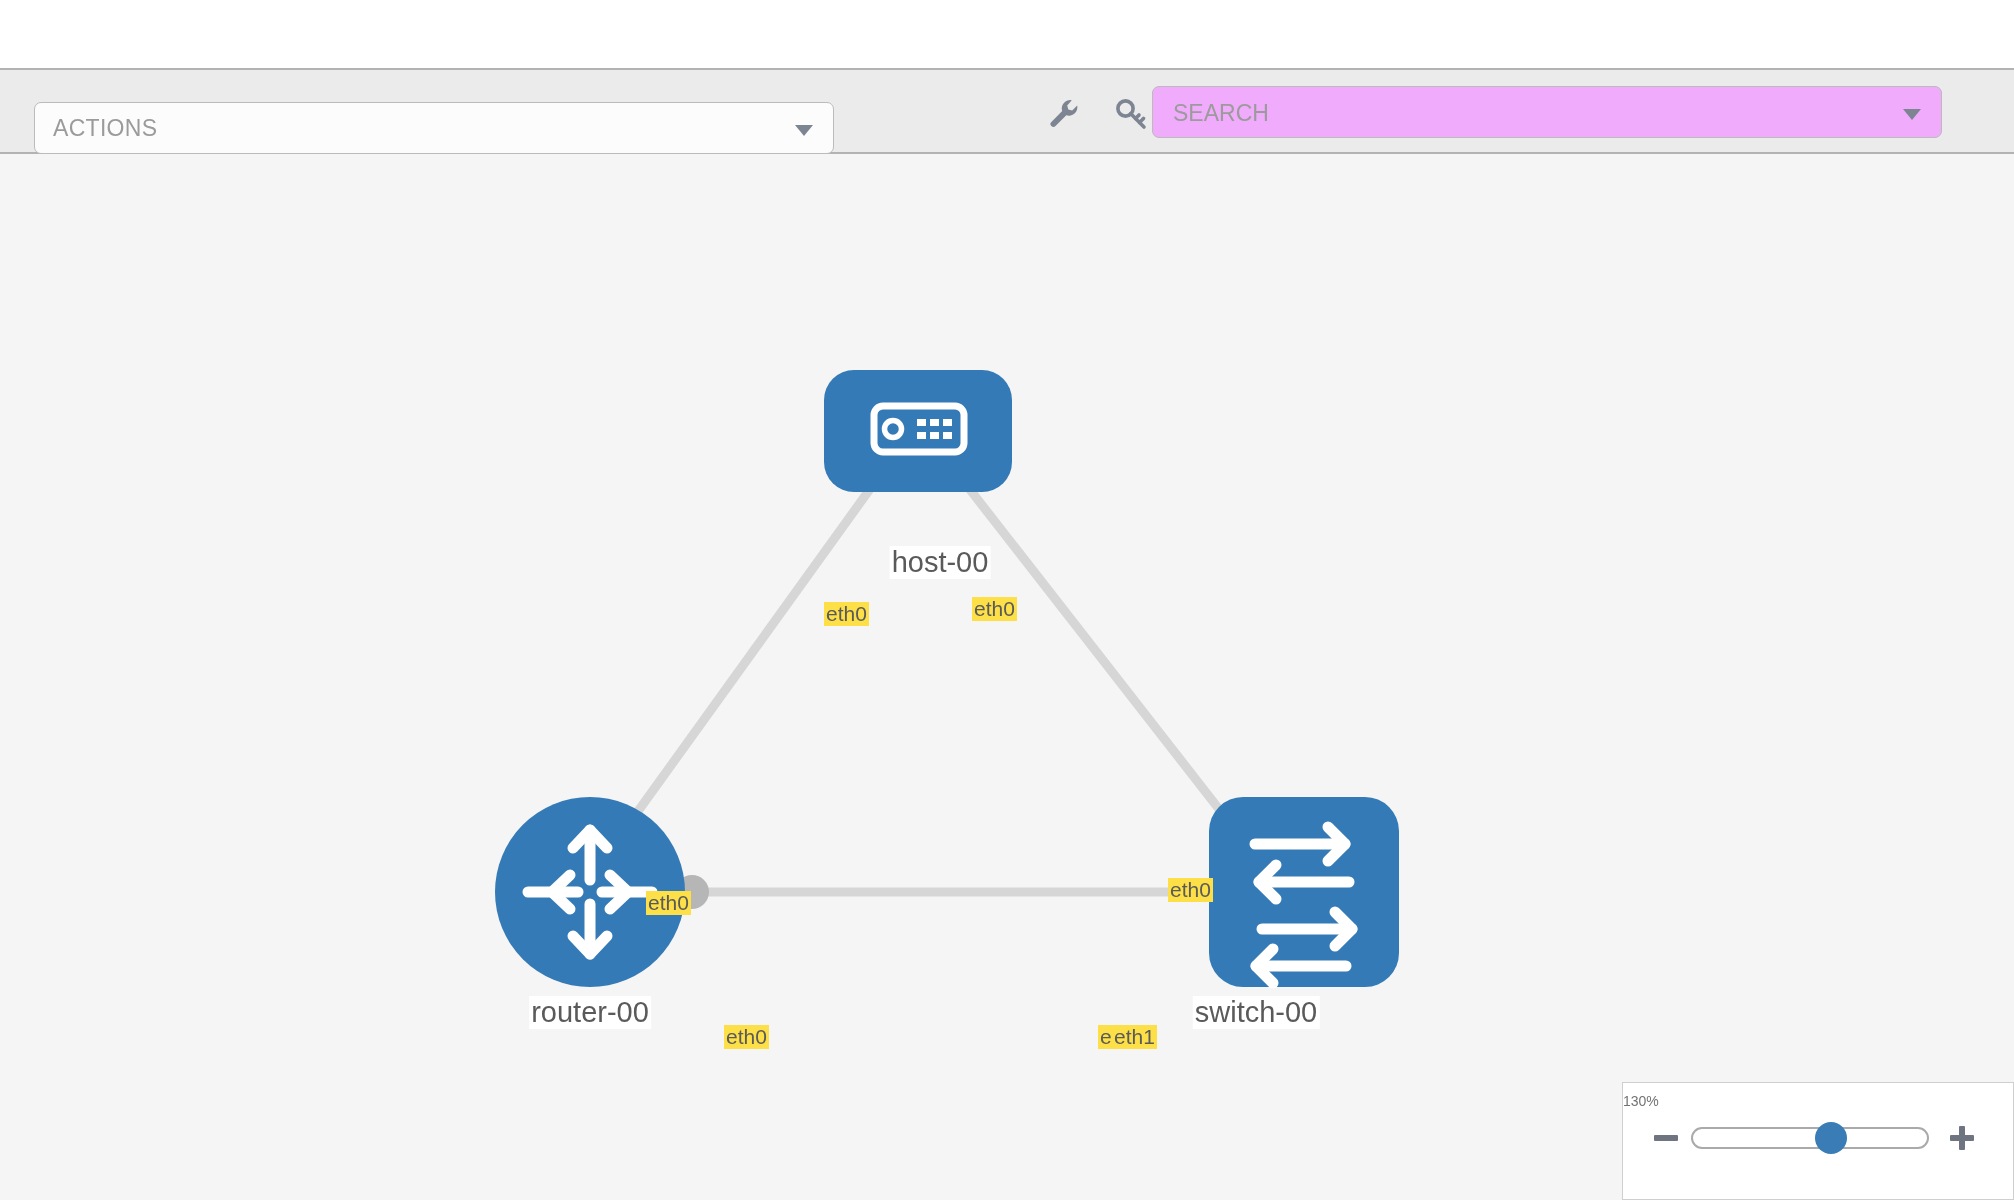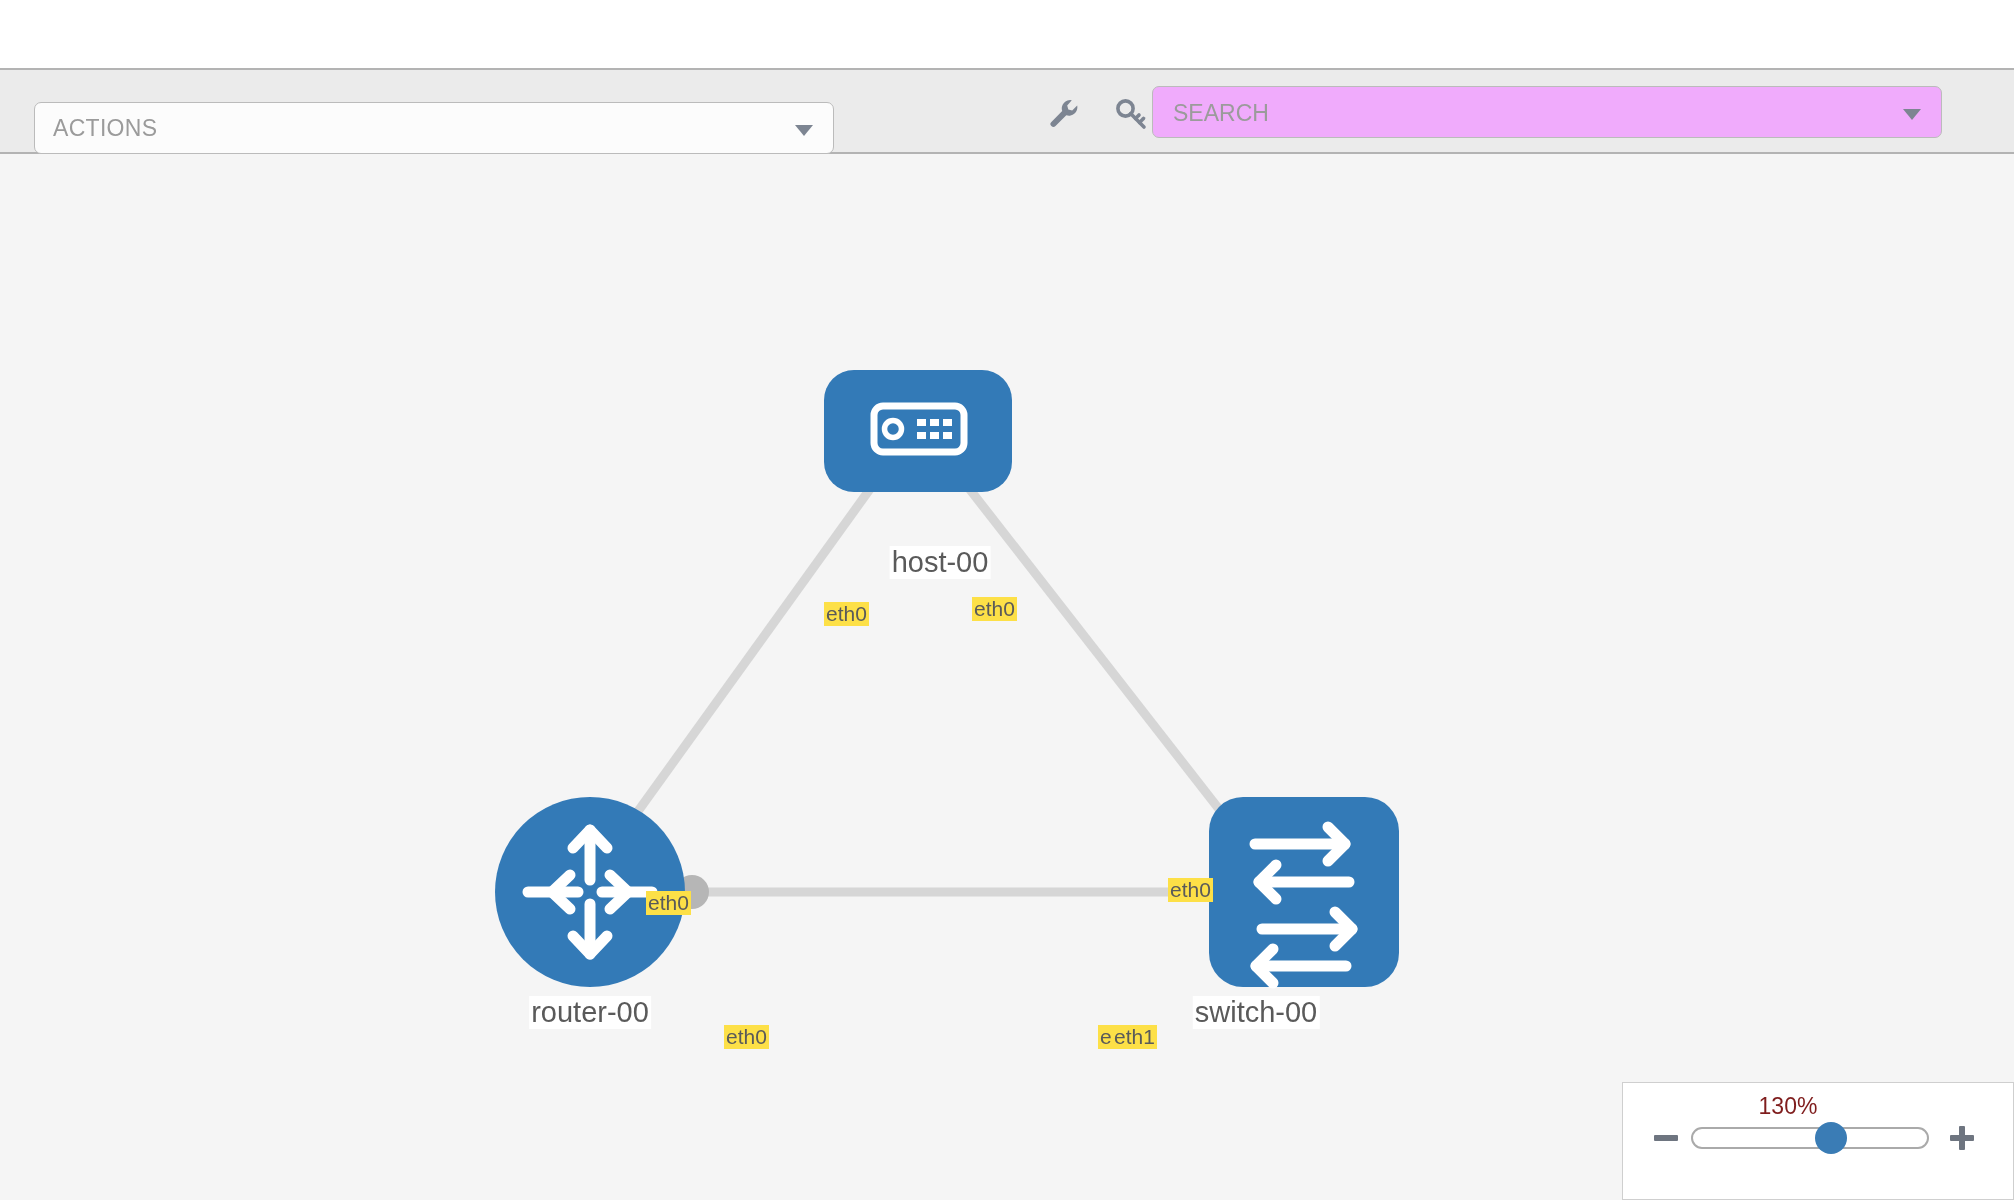--- a/index.html
+++ b/index.html
@@ -173,23 +173,23 @@
     height: 118px;
     background: #ffffff;
     border: 1px solid #cfcfcf;
     box-sizing: border-box;
   }
   .zoom-pct {
     position: absolute;
     top: 10px;
     left: 0;
     width: 330px;
-    text-align: center;
-    font-size: 23px;
-    color: #7f1d1d;
+    text-align: left;
+    font-size: 14px;
+    color: #737373;
   }
   .zoom-minus, .zoom-plus {
     position: absolute;
     top: 40px;
     width: 30px;
     height: 30px;
     cursor: pointer;
   }
   .zoom-minus { left: 28px; }
   .zoom-plus  { left: 324px; }

